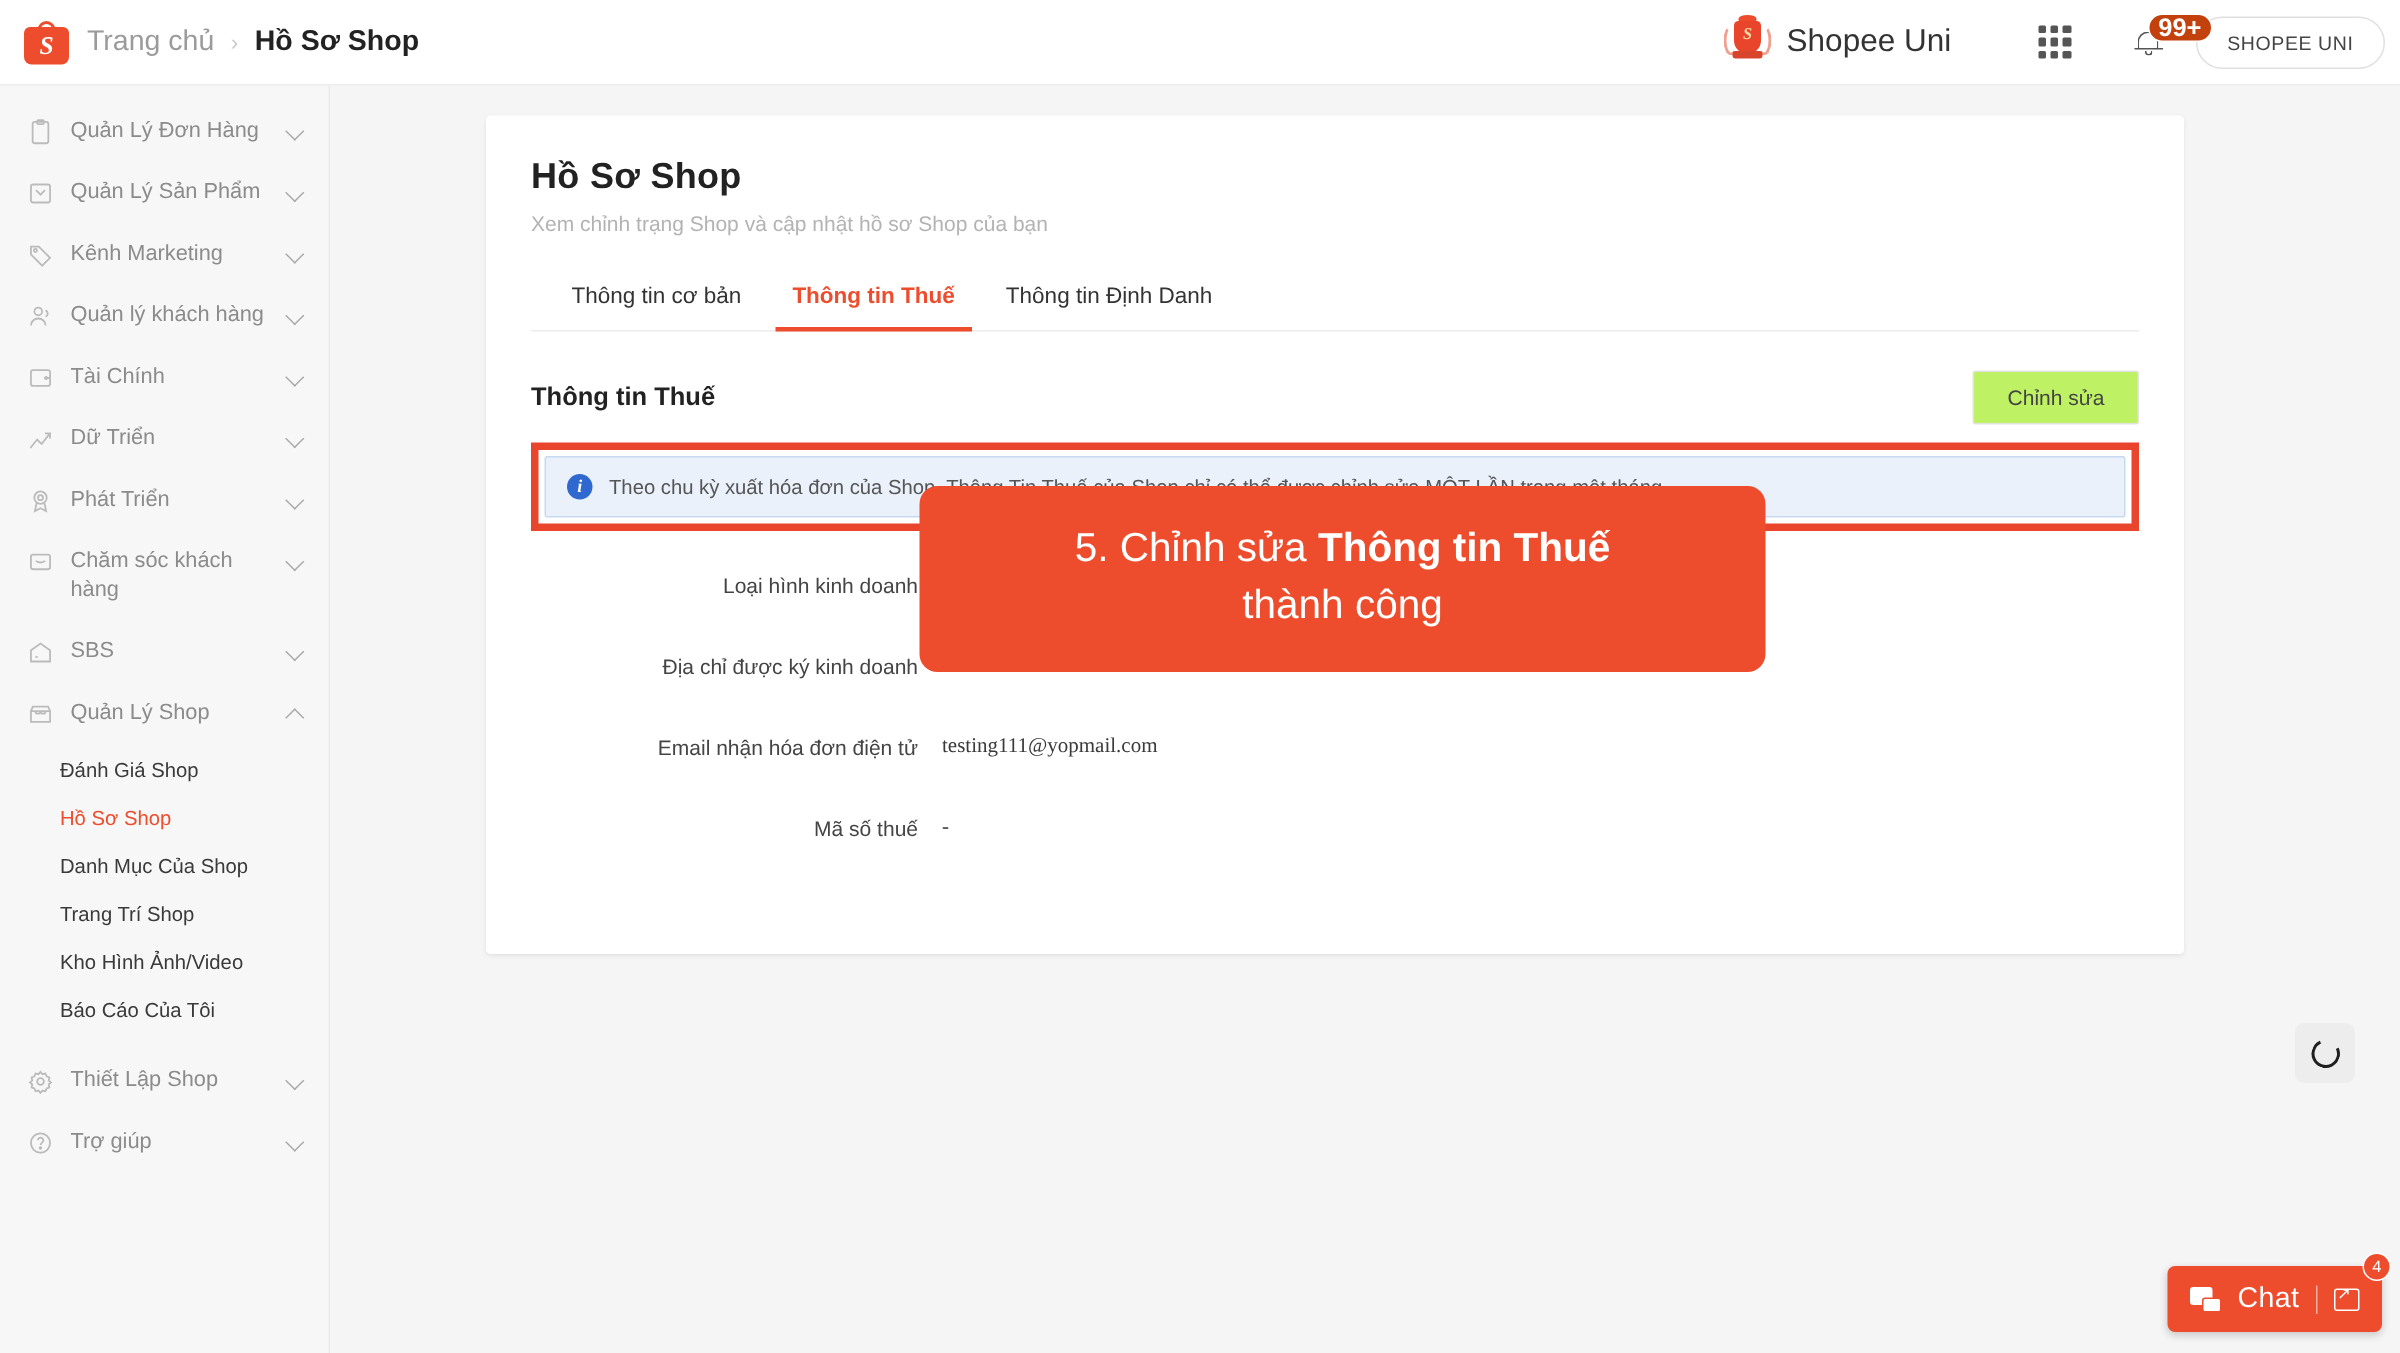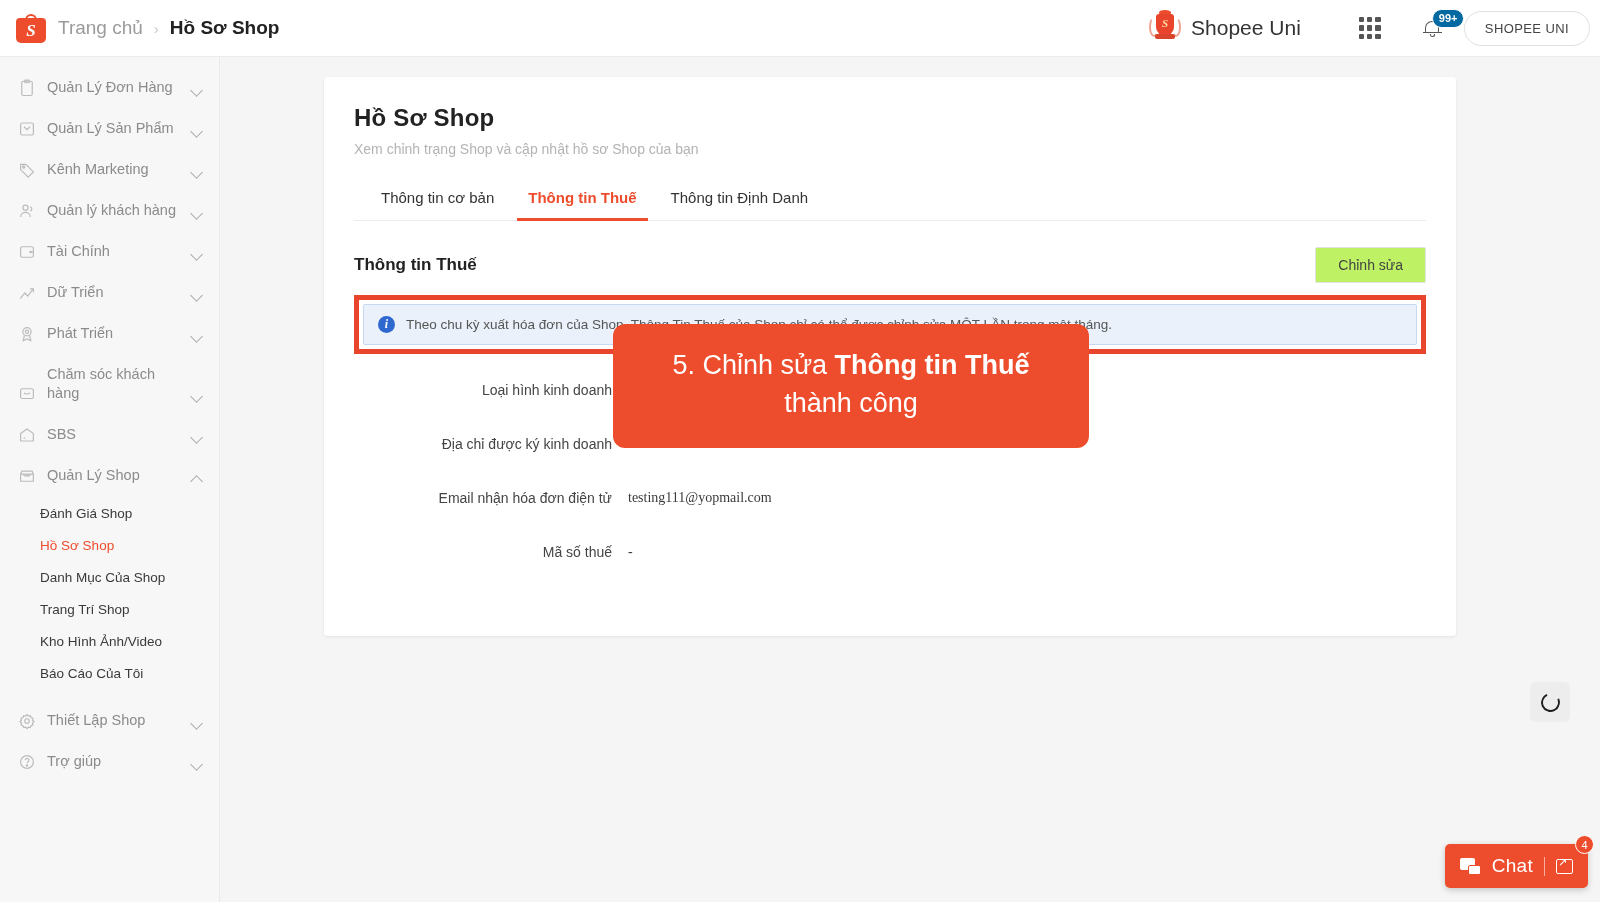--- a/index.html
+++ b/index.html
@@ -88,38 +88,38 @@
   }
   .bell .base {
     position: absolute; left: 0; top: 13px; width: 19px; height: 1.6px; background: #555;
   }
   .bell .clap {
     position: absolute; left: 7px; top: 15px; width: 5px; height: 3px;
     border: 1.6px solid #555; border-top: none; border-radius: 0 0 4px 4px;
   }
   .badge-99 {
     position: absolute; top: -10px; left: 9px;
-    background: #0369a1; color: #fff; font-size: 11px; font-weight: bold;
+    background: #c2410c; color: #fff; font-size: 17px; font-weight: bold;
     border-radius: 10px; padding: 1px 6px; line-height: 15px;
     border: 1.5px solid #fff; white-space: nowrap;
   }
   .uni-btn {
     border: 1px solid #e0e0e0; border-radius: 18px; background: #fff;
     color: #444; font-size: 13px; letter-spacing: .4px;
     padding: 9px 20px; cursor: pointer; white-space: nowrap;
   }
 
   
   .sidebar {
     position: absolute; top: 57px; left: 0; width: 220px; height: 845px;
     background: #f7f7f7; border-right: 1px solid #eaeaea;
     padding-top: 10px; overflow: hidden;
   }
   .nav-group {
-    display: flex; align-items: flex-end; padding: 11px 16px 11px 18px;
+    display: flex; align-items: flex-start; padding: 11px 16px 11px 18px;
     cursor: pointer; position: relative;
   }
   .nav-ico { width: 18px; height: 18px; flex: 0 0 18px; margin-top: 1px; opacity: .55; }
   .nav-ico svg { width: 18px; height: 18px; display: block; }
   .nav-label {
     margin-left: 11px; font-size: 14.5px; color: #8b8b8b; line-height: 19px;
     flex: 1 1 auto; padding-right: 6px;
   }
   .nav-group.open > .nav-label { color: #8b8b8b; }
   .chev {
@@ -199,21 +199,21 @@
   .fields { padding-top: 26px; }
   .field { display: flex; align-items: flex-start; margin-bottom: 34px; }
   .f-label {
     width: 274px; flex: 0 0 274px; text-align: right;
     font-size: 14px; color: #444; padding-right: 16px; line-height: 20px;
   }
   .f-value { font-size: 14px; color: #3a3a3a; line-height: 20px; font-family: Liberation Serif, serif; }
 
   
   .callout {
-    position: absolute; left: 289px; top: 103px; width: 476px;
+    position: absolute; left: 289px; top: 103px; width: 564px;
     background: #ee4d2d; border-radius: 12px;
     padding: 22px 24px 26px 24px; text-align: center;
     color: #fff; z-index: 8;
   }
   .callout-l1 { font-size: 27px; line-height: 38px; }
   .callout-l1 b { font-weight: bold; }
   .callout-l2 { font-size: 27px; line-height: 38px; }
 
   
   .fab-round {

